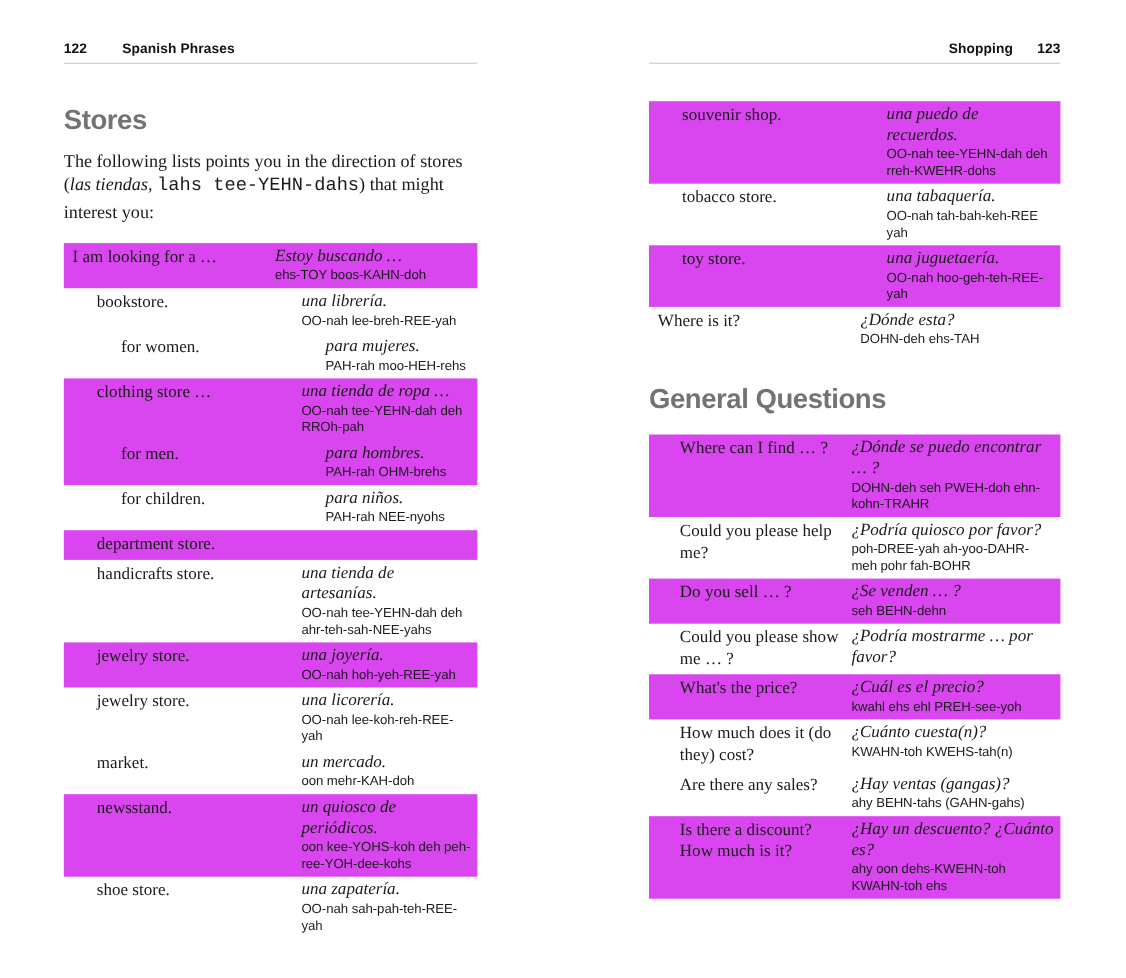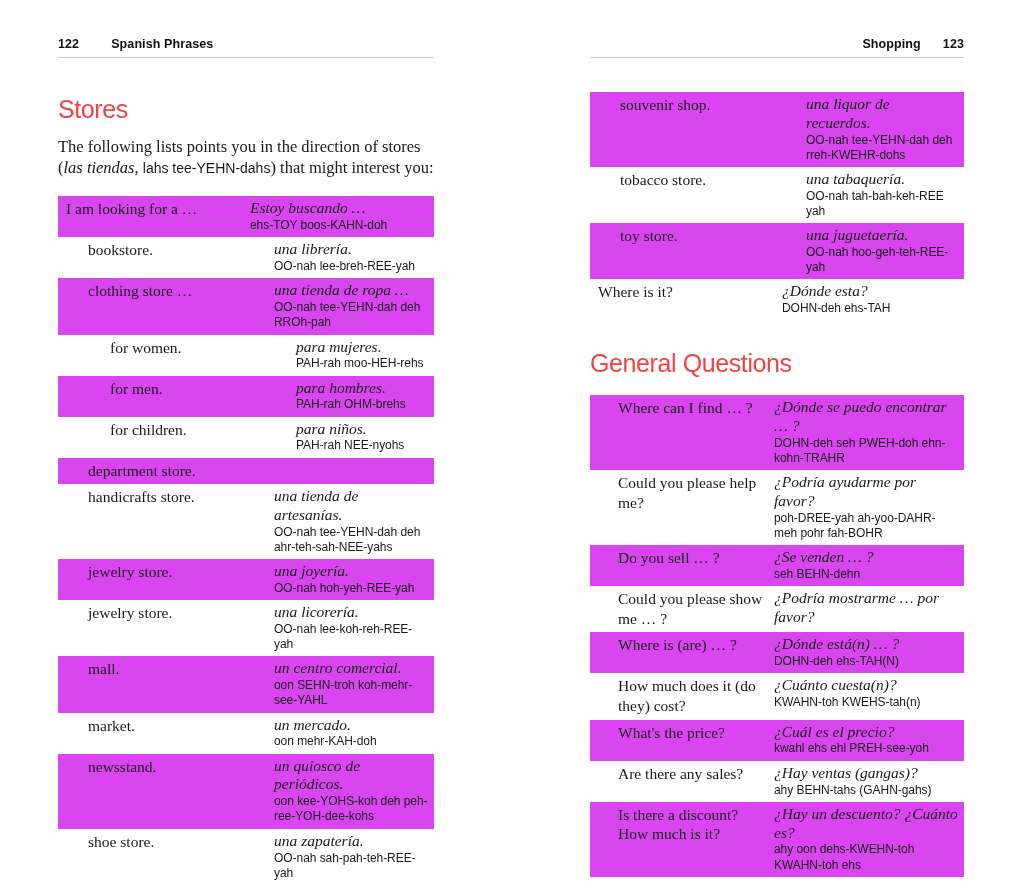--- a/index.html
+++ b/index.html
@@ -48,40 +48,40 @@
 
   .rule {
     border-top: 1.6px solid #c9c9c9;
     margin-top: 6px;
     width: 100%;
   }
 
   
   h1.sec {
     font-family: "Liberation Sans", sans-serif;
-    font-weight: normal;
+    font-weight: bold;
     font-size: 25px;
     letter-spacing: -0.4px;
-    color: #ef4444;
+    color: #737373;
     margin: 38px 0 0 0;
     line-height: 1.1;
   }
   h1.sec.tight { margin-top: 30px; }
 
   p.intro {
     font-family: "Liberation Serif", serif;
     font-size: 16.5px;
     line-height: 1.33;
     margin: 12px 0 0 0;
     color: #1a1a1a;
   }
   p.intro i { font-style: italic; }
   p.intro .phon {
-    font-family: Liberation Sans, sans-serif;
-    font-size: 14px;
+    font-family: Liberation Mono, monospace;
+    font-size: 17px;
   }
 
   
   .ptable {
     width: 376px;
     margin-top: 17px;
     border-collapse: collapse;
   }
   .ptable.wide { width: 374px; }
 
@@ -160,34 +160,34 @@
             <div class="phon-line">ehs-TOY boos-KAHN-doh</div>
           </div>
         </div>
         <div class="prow ind1">
           <div class="cell-en">bookstore.</div>
           <div class="cell-es">
             <div class="es-line">una librería.</div>
             <div class="phon-line">OO-nah lee-breh-REE-yah</div>
           </div>
         </div>
+        <div class="prow ind2">
+          <div class="cell-en">for women.</div>
+          <div class="cell-es">
+            <div class="es-line">para mujeres.</div>
+            <div class="phon-line">PAH-rah moo-HEH-rehs</div>
+          </div>
+        </div>
         <div class="prow ind1 shaded">
           <div class="cell-en">clothing store …</div>
           <div class="cell-es">
             <div class="es-line">una tienda de ropa …</div>
             <div class="phon-line">OO-nah tee-YEHN-dah deh RROh-pah</div>
           </div>
         </div>
-        <div class="prow ind2">
-          <div class="cell-en">for women.</div>
-          <div class="cell-es">
-            <div class="es-line">para mujeres.</div>
-            <div class="phon-line">PAH-rah moo-HEH-rehs</div>
-          </div>
-        </div>
         <div class="prow ind2 shaded">
           <div class="cell-en">for men.</div>
           <div class="cell-es">
             <div class="es-line">para hombres.</div>
             <div class="phon-line">PAH-rah OHM-brehs</div>
           </div>
         </div>
         <div class="prow ind2">
           <div class="cell-en">for children.</div>
           <div class="cell-es">
@@ -210,27 +210,20 @@
           <div class="cell-es">
             <div class="es-line">una joyería.</div>
             <div class="phon-line">OO-nah hoh-yeh-REE-yah</div>
           </div>
         </div>
         <div class="prow ind1">
           <div class="cell-en">jewelry store.</div>
           <div class="cell-es">
             <div class="es-line">una licorería.</div>
             <div class="phon-line">OO-nah lee-koh-reh-REE-yah</div>
-          </div>
-        </div>
-        <div class="prow ind1 shaded">
-          <div class="cell-en">mall.</div>
-          <div class="cell-es">
-            <div class="es-line">un centro comercial.</div>
-            <div class="phon-line">oon SEHN-troh koh-mehr-see-YAHL</div>
           </div>
         </div>
         <div class="prow ind1">
           <div class="cell-en">market.</div>
           <div class="cell-es">
             <div class="es-line">un mercado.</div>
             <div class="phon-line">oon mehr-KAH-doh</div>
           </div>
         </div>
         <div class="prow ind1 shaded">
@@ -255,21 +248,21 @@
     <div class="runhead right">
       <span class="title">Shopping</span>
       <span class="folio">123</span>
     </div>
     <div class="rule"></div>
 
     <div class="ptable wide" id="table-right-top" style="margin-top:34px;">
         <div class="prow ind1 shaded">
           <div class="cell-en">souvenir shop.</div>
           <div class="cell-es">
-            <div class="es-line">una liquor de recuerdos.</div>
+            <div class="es-line">una puedo de recuerdos.</div>
             <div class="phon-line">OO-nah tee-YEHN-dah deh rreh-KWEHR-dohs</div>
           </div>
         </div>
         <div class="prow ind1">
           <div class="cell-en">tobacco store.</div>
           <div class="cell-es">
             <div class="es-line">una tabaquería.</div>
             <div class="phon-line">OO-nah tah-bah-keh-REE yah</div>
           </div>
         </div>
@@ -295,58 +288,51 @@
         <div class="prow ind0 shaded">
           <div class="cell-en">Where can I find … ?</div>
           <div class="cell-es">
             <div class="es-line">¿Dónde se puedo encontrar … ?</div>
             <div class="phon-line">DOHN-deh seh PWEH-doh ehn-kohn-TRAHR</div>
           </div>
         </div>
         <div class="prow ind0">
           <div class="cell-en">Could you please help me?</div>
           <div class="cell-es">
-            <div class="es-line">¿Podría ayudarme por favor?</div>
+            <div class="es-line">¿Podría quiosco por favor?</div>
             <div class="phon-line">poh-DREE-yah ah-yoo-DAHR-meh pohr fah-BOHR</div>
           </div>
         </div>
         <div class="prow ind0 shaded">
           <div class="cell-en">Do you sell … ?</div>
           <div class="cell-es">
             <div class="es-line">¿Se venden … ?</div>
             <div class="phon-line">seh BEHN-dehn</div>
           </div>
         </div>
         <div class="prow ind0">
           <div class="cell-en">Could you please show me … ?</div>
           <div class="cell-es">
             <div class="es-line">¿Podría mostrarme … por favor?</div>
           </div>
         </div>
         <div class="prow ind0 shaded">
-          <div class="cell-en">Where is (are) … ?</div>
-          <div class="cell-es">
-            <div class="es-line">¿Dónde está(n) … ?</div>
-            <div class="phon-line">DOHN-deh ehs-TAH(N)</div>
+          <div class="cell-en">What's the price?</div>
+          <div class="cell-es">
+            <div class="es-line">¿Cuál es el precio?</div>
+            <div class="phon-line">kwahl ehs ehl PREH-see-yoh</div>
           </div>
         </div>
         <div class="prow ind0">
           <div class="cell-en">How much does it (do they) cost?</div>
           <div class="cell-es">
             <div class="es-line">¿Cuánto cuesta(n)?</div>
             <div class="phon-line">KWAHN-toh KWEHS-tah(n)</div>
           </div>
         </div>
-        <div class="prow ind0 shaded">
-          <div class="cell-en">What's the price?</div>
-          <div class="cell-es">
-            <div class="es-line">¿Cuál es el precio?</div>
-            <div class="phon-line">kwahl ehs ehl PREH-see-yoh</div>
-          </div>
-        </div>
         <div class="prow ind0">
           <div class="cell-en">Are there any sales?</div>
           <div class="cell-es">
             <div class="es-line">¿Hay ventas (gangas)?</div>
             <div class="phon-line">ahy BEHN-tahs (GAHN-gahs)</div>
           </div>
         </div>
         <div class="prow ind0 shaded">
           <div class="cell-en">Is there a discount? How much is it?</div>
           <div class="cell-es">

